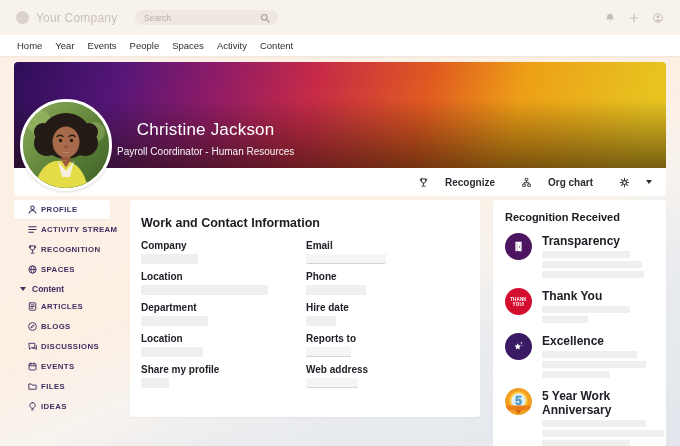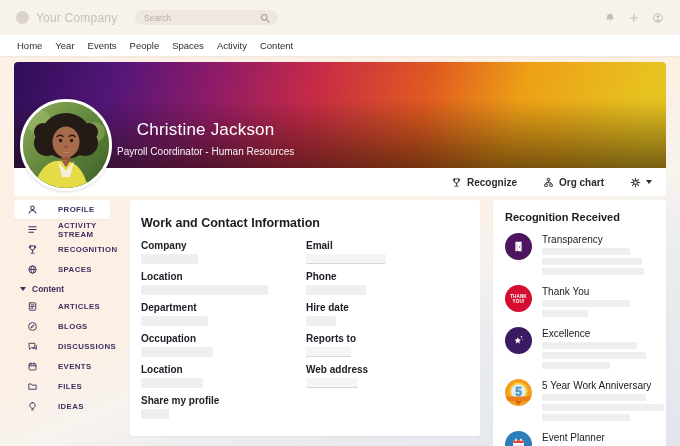--- a/index.html
+++ b/index.html
@@ -51,37 +51,37 @@
                       #e05a20 62%, #eda016 76%, #e7c320 95%);
   }
   .banner-text { position:absolute; left:103px; top:58px; color:#fff; }
   .profile-name { font-size:17px; font-weight:400; letter-spacing:.2px;text-align:center; }
   .profile-subtitle { font-size:10px; margin-top:6px; color:rgba(255,255,255,.95); }
 
   .actionbar {
     margin:0 14px; height:28px; background:#fff; border-radius:0 0 4px 4px;
     display:flex; align-items:center; justify-content:flex-end; gap:26px; padding-right:14px;
   }
-  .abtn { display:flex; align-items:center; gap:5px; font-size:10px; font-weight:600; color:#2c2b33; cursor:pointer;justify-content:space-between; }
+  .abtn { display:flex; align-items:center; gap:16px; font-size:10px; font-weight:600; color:#2c2b33; cursor:pointer;justify-content:space-between; }
   .abtn svg { width:11px; height:11px; }
   .caret-down { width:0; height:0; border-left:3.5px solid transparent; border-right:3.5px solid transparent; border-top:4px solid #2c2b33; }
 
   
   .avatar {
     position:absolute; left:20px; top:99px; width:92px; height:92px; z-index:5;
     border:3px solid #ffffff; border-radius:50%; overflow:hidden; background:#6a8f3f;
     box-shadow:0 1px 3px rgba(0,0,0,.15);
   }
   .avatar svg { display:block; }
 
   
   .columns { display:flex; align-items:flex-start; margin:4px 14px 0; }
   .sidebar { width:112px; flex:none; padding-top:0; }
   .srow {
-    height:19px; display:flex; align-items:center; gap:20px; padding-left:13px;
+    height:19px; display:flex; align-items:center; gap:3px; padding-left:13px;
     color:#3f2e60; cursor:pointer; margin-bottom:1px;
   }
   .srow.active { background:#fff; border-radius:3px; width:96px; box-shadow:0 1px 2px rgba(0,0,0,.04); }
   .slabel { font-size:7.8px; font-weight:700; letter-spacing:.4px; }
   .sicon { display:flex; }
   .sicon svg { width:11px; height:11px; }
   .content-head { display:flex; align-items:center; gap:6px; padding-left:6px; margin:5px 0 3px; color:#3f2e60; cursor:pointer; }
   .content-head-label { font-size:8.5px; font-weight:600; }
   .tri-down { width:0; height:0; border-left:3.5px solid transparent; border-right:3.5px solid transparent; border-top:4px solid #3f2e60; }
 
@@ -102,21 +102,21 @@
   .right-col { width:173px; flex:none; margin-left:13px; }
   .recog-card { padding:11px 12px 12px; min-height:246px; }
   .recog-title { font-size:11px; font-weight:700; color:#1b1b22; }
   .ritem { display:flex; gap:10px; margin-top:10px; }
   .badge {
     width:27px; height:27px; border-radius:50%; flex:none; position:relative;
     display:flex; align-items:center; justify-content:center; overflow:hidden;
   }
   .badge svg { display:block; }
   .rcontent { flex:1; padding-top:1px; }
-  .rtitle { font-size:10px; font-weight:400; color:#202028; margin-bottom:2px; }
+  .rtitle { font-size:12px; font-weight:700; color:#202028; margin-bottom:2px; }
   .rbar { height:7px; background:#efefef; border-radius:1px; margin-top:3px; }
   .ty-text { font-size:4.6px; line-height:5px; font-weight:800; color:#fff; text-align:center; width:17px; letter-spacing:.1px; }
 </style>
 </head>
 <body>
 
 <div class="page">
 
   <div class="topbar">
     <div class="logo-circle"></div>
@@ -345,24 +345,20 @@
             </div>
             <div class="field">
               <div class="flabel">Location</div>
               <div class="fbar" style="width:127px"></div>
             </div>
             <div class="field">
               <div class="flabel">Department</div>
               <div class="fbar" style="width:67px"></div>
             </div>
             <div class="field">
-              <div class="flabel">Occupation</div>
-              <div class="fbar" style="width:72px"></div>
-            </div>
-            <div class="field">
               <div class="flabel">Location</div>
               <div class="fbar" style="width:62px"></div>
             </div>
             <div class="field">
               <div class="flabel">Share my profile</div>
               <div class="fbar" style="width:28px"></div>
             </div>
           </div>
           <div class="fcol-right">
             <div class="field">

